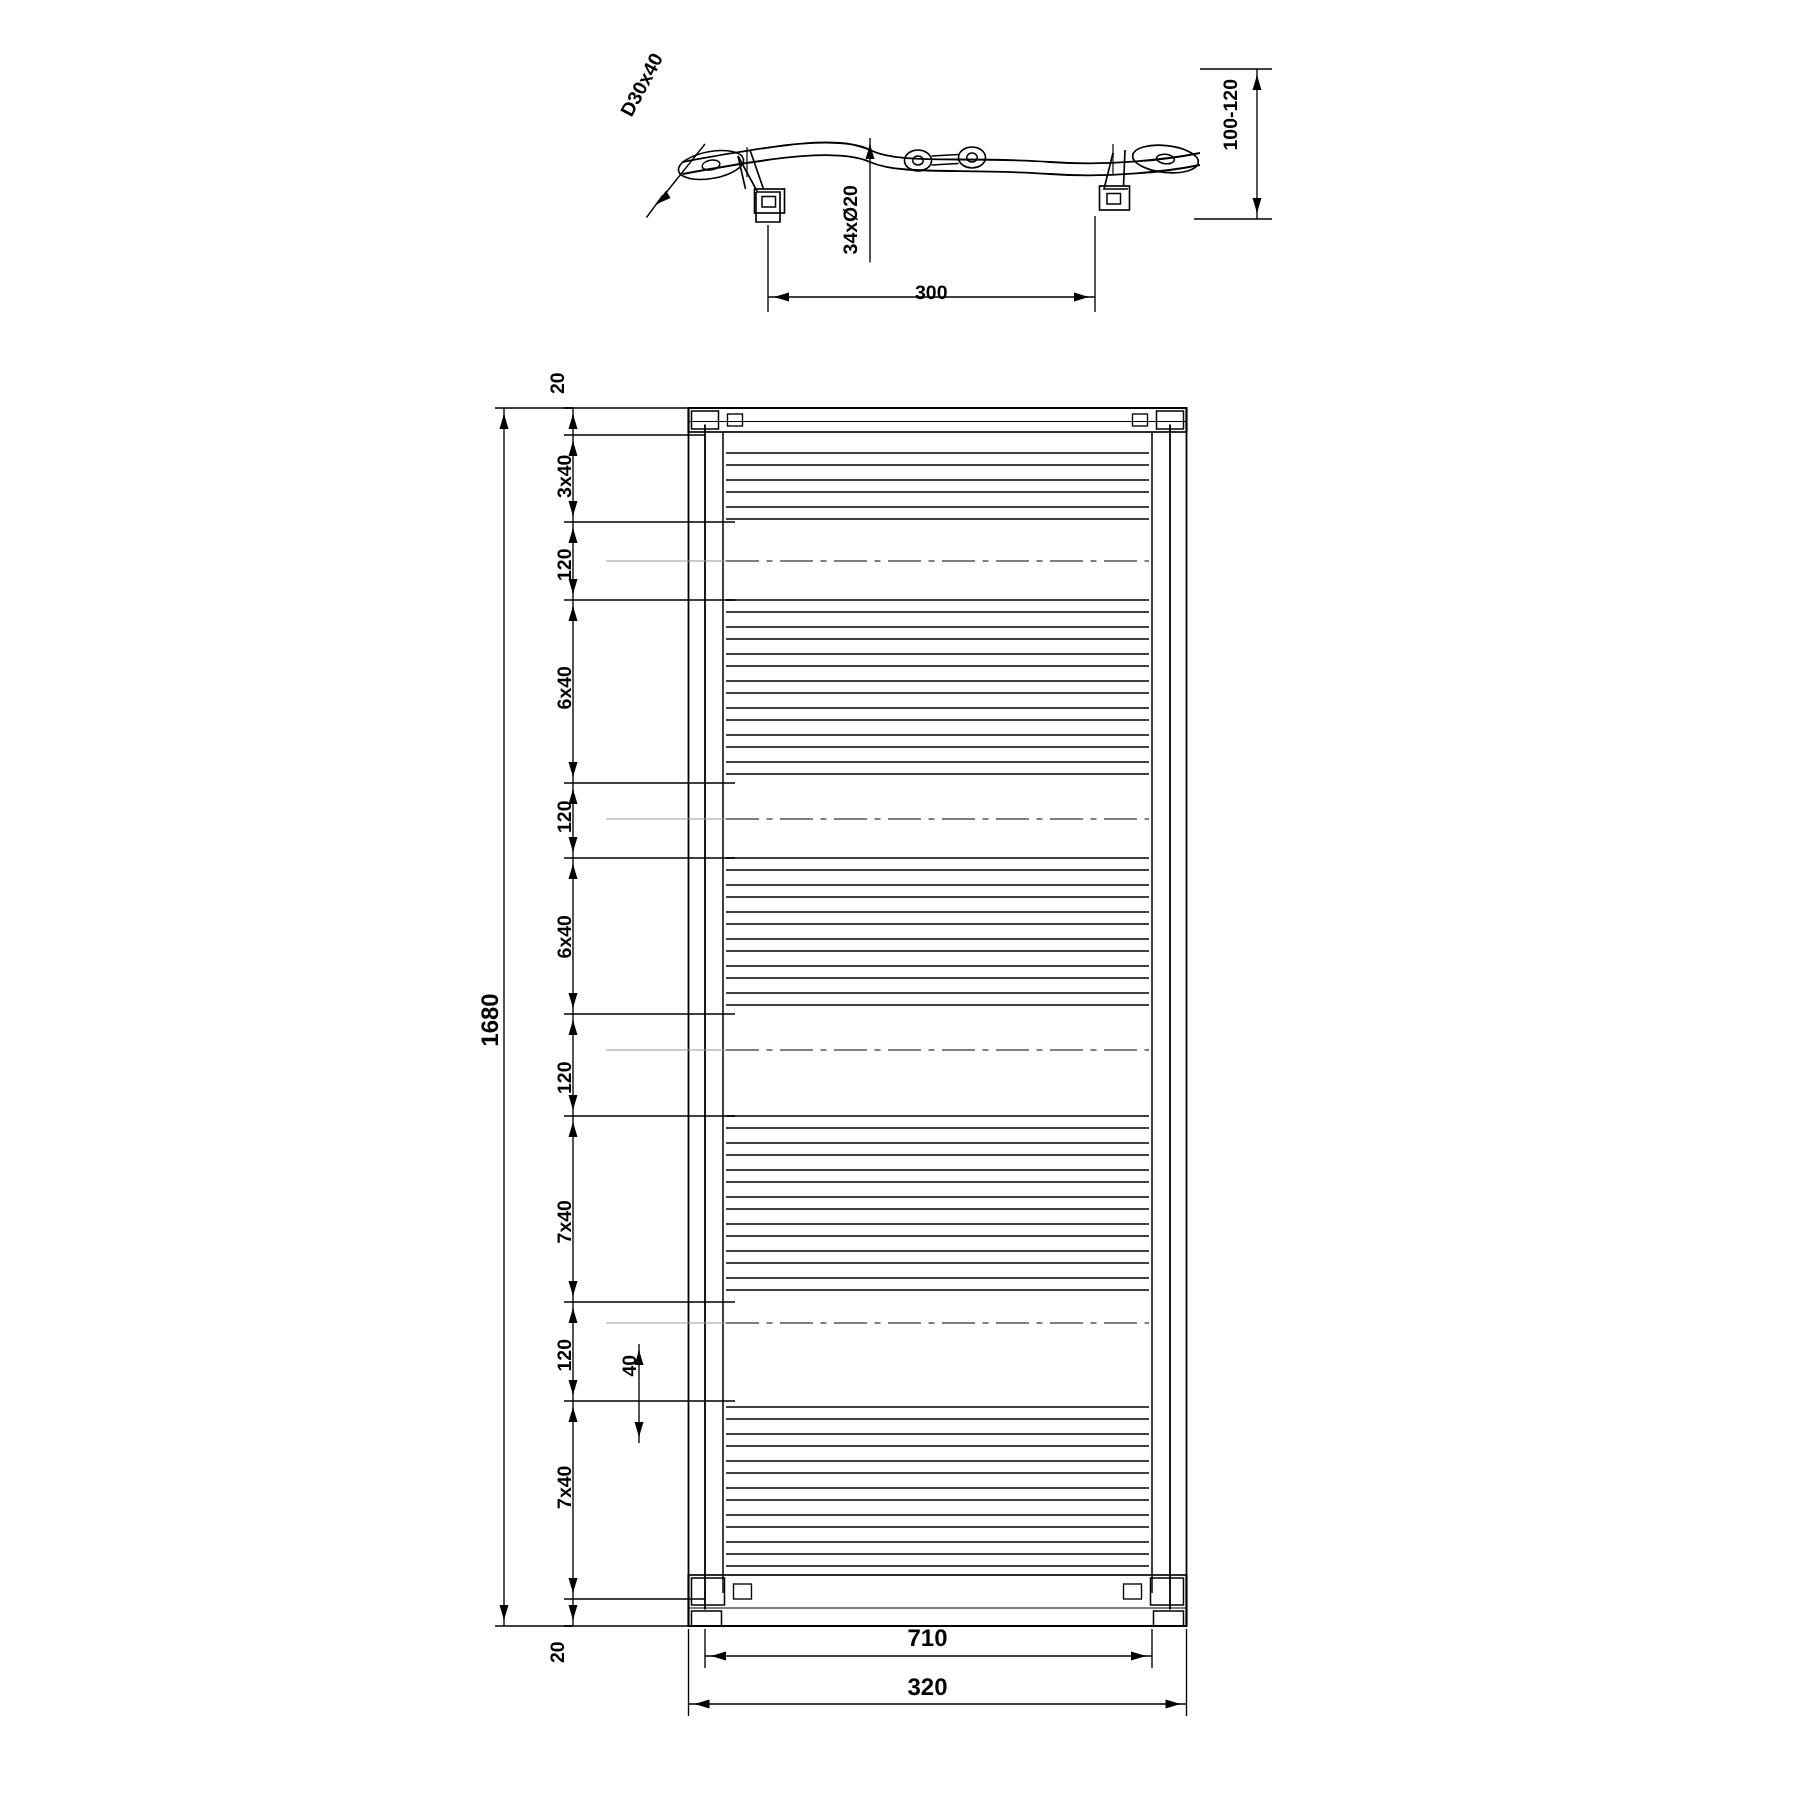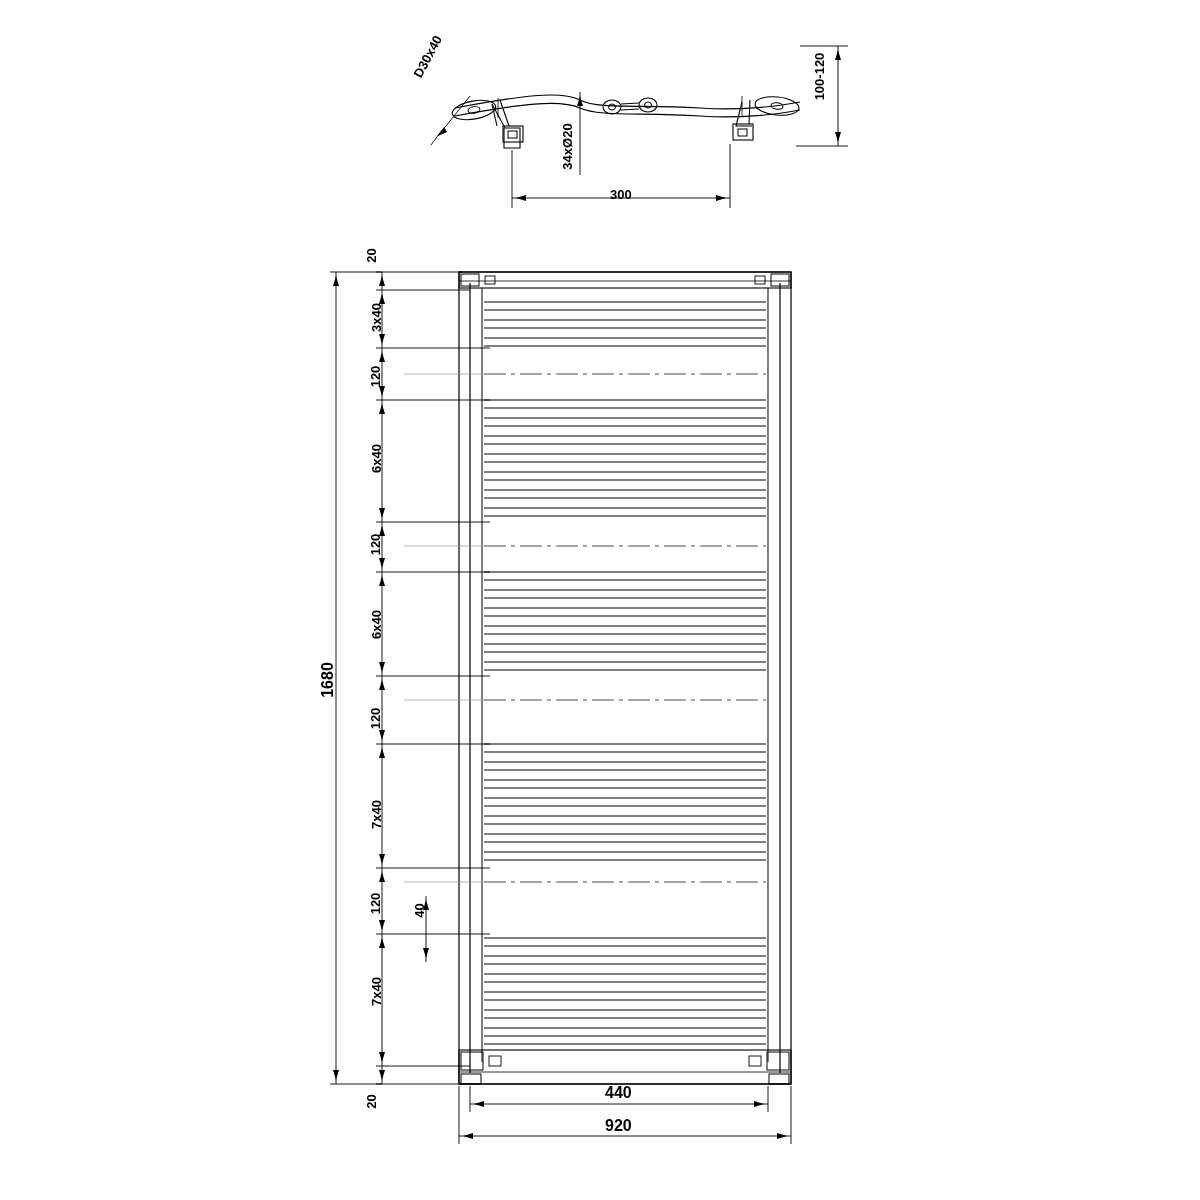--- a/index.html
+++ b/index.html
@@ -332,17 +332,17 @@
   <div class="dim-label vert" style="left:365px; top:897px;">120</div>
 
   <div class="dim-label vert" style="left:412px; top:904px;">40</div>
 
   <div class="dim-label vert" style="left:362px; top:985px;">7x40</div>
 
   <div class="dim-label vert" style="left:364px; top:1095px;">20</div>
 
   <div class="dim-label vert big" style="left:310px; top:672px;">1680</div>
 
-  <div class="dim-label big" style="left:605px; top:1085px;">440</div>
-
-  <div class="dim-label big" style="left:605px; top:1118px;">920</div>
+  <div class="dim-label big" style="left:605px; top:1085px;">710</div>
+
+  <div class="dim-label big" style="left:605px; top:1118px;">320</div>
 
 </div>
 
 </body></html>

